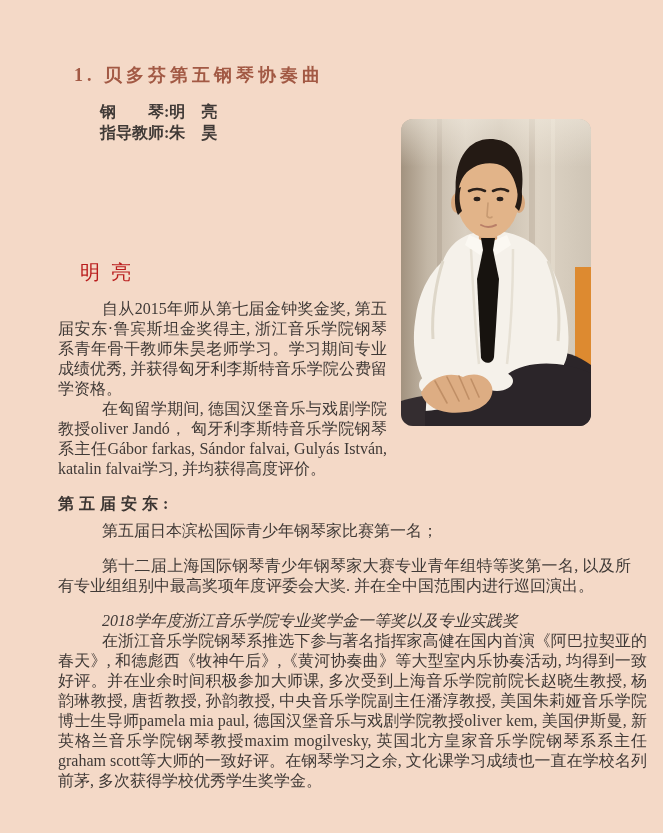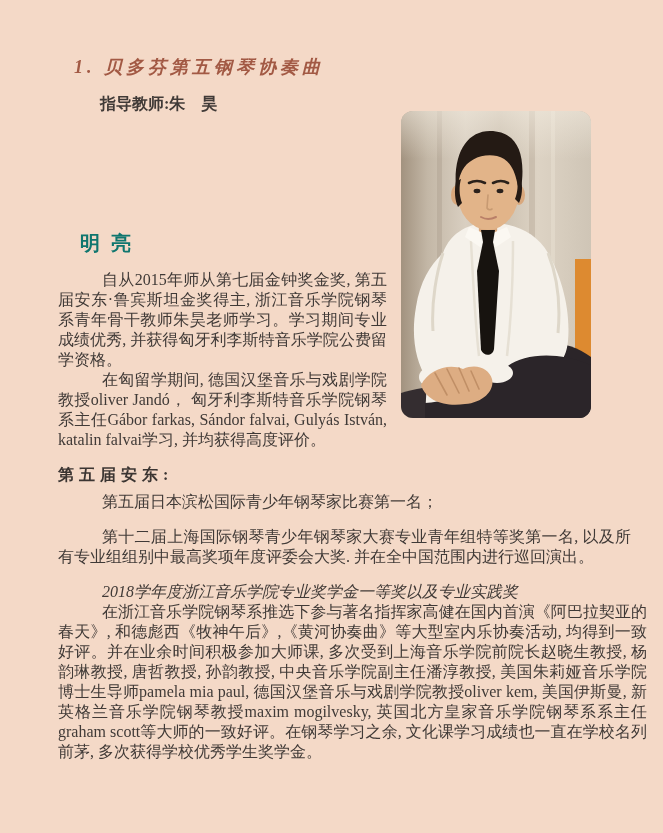--- a/index.html
+++ b/index.html
@@ -11,47 +11,46 @@
     font-family:"Liberation Serif","DejaVu Serif",serif;
   }
   .content {
     padding:52px 16px 0 58px;
     font-size:16px;
     line-height:20px;
     color:#403a37;
     text-align:justify;
   }
   .piece-title {
-    margin:4px 0 14px 16px;
+    margin:12px 0 14px 16px;
     font-size:18px;
     line-height:23px;
     font-weight:bold;
     letter-spacing:4px;
     color:#a25944;
     text-align:left;
-    font-style:italic;
   }
   .photo-float {
     float:right;
     width:190px; height:307px;
     margin:18px 56px 16px 14px;
     border-radius:12px;
     overflow:hidden;
     background:#cdc2b2;
   }
   .photo-float svg { display:block; width:100%; height:100%; }
   .performer { font-weight:bold; margin:0 0 0 42px; line-height:21px; text-align:left; }
   .performer div { white-space:pre; }
   .bio-name {
     margin:116px 0 14px 22px;
     font-size:20px;
     line-height:26px;
-    font-weight:bold;
+    font-weight:normal;
     letter-spacing:3px;
-    color:#0f766e;
+    color:#b91c1c;
     text-align:left;
   }
   p.body-para { margin:0; text-indent:44px; }
   .awards-heading {
     margin:14px 0 6px 0;
     font-size:16px;
     line-height:22px;
     font-weight:bold;
     letter-spacing:5px;
     color:#3b3532;
@@ -142,20 +141,21 @@
         <ellipse cx="96" cy="262" rx="16" ry="10" fill="#f5f1ea"></ellipse>
         <ellipse cx="30" cy="266" rx="12" ry="10" fill="#f5f1ea"></ellipse>
 
         <path d="M20,274 C28,258 48,252 62,258 C76,252 88,258 91,268
                  C94,280 81,292 64,293 C44,296 25,290 20,274 Z" fill="#ddad83"></path>
         <path d="M34,262 L46,284 M46,258 L58,282 M58,257 L68,280 M70,260 L78,278" stroke="#c08f66" stroke-width="1.6" fill="none" stroke-linecap="round"></path>
       </svg>
     </div>
 
     <div class="performer">
+      <div>钢　　琴:明　亮</div>
       <div>指导教师:朱　昊</div>
     </div>
 
     <h2 class="bio-name">明 亮</h2>
 
     <p class="body-para">自从2015年师从第七届金钟奖金奖, 第五届安东·鲁宾斯坦金奖得主, 浙江音乐学院钢琴系青年骨干教师朱昊老师学习。学习期间专业成绩优秀, 并获得匈牙利李斯特音乐学院公费留学资格。</p>
     <p class="body-para">在匈留学期间, 德国汉堡音乐与戏剧学院教授oliver Jandó， 匈牙利李斯特音乐学院钢琴系主任Gábor farkas, Sándor falvai, Gulyás István, katalin falvai学习, 并均获得高度评价。</p>
 
     <h3 class="awards-heading">第五届安东:</h3>
 

